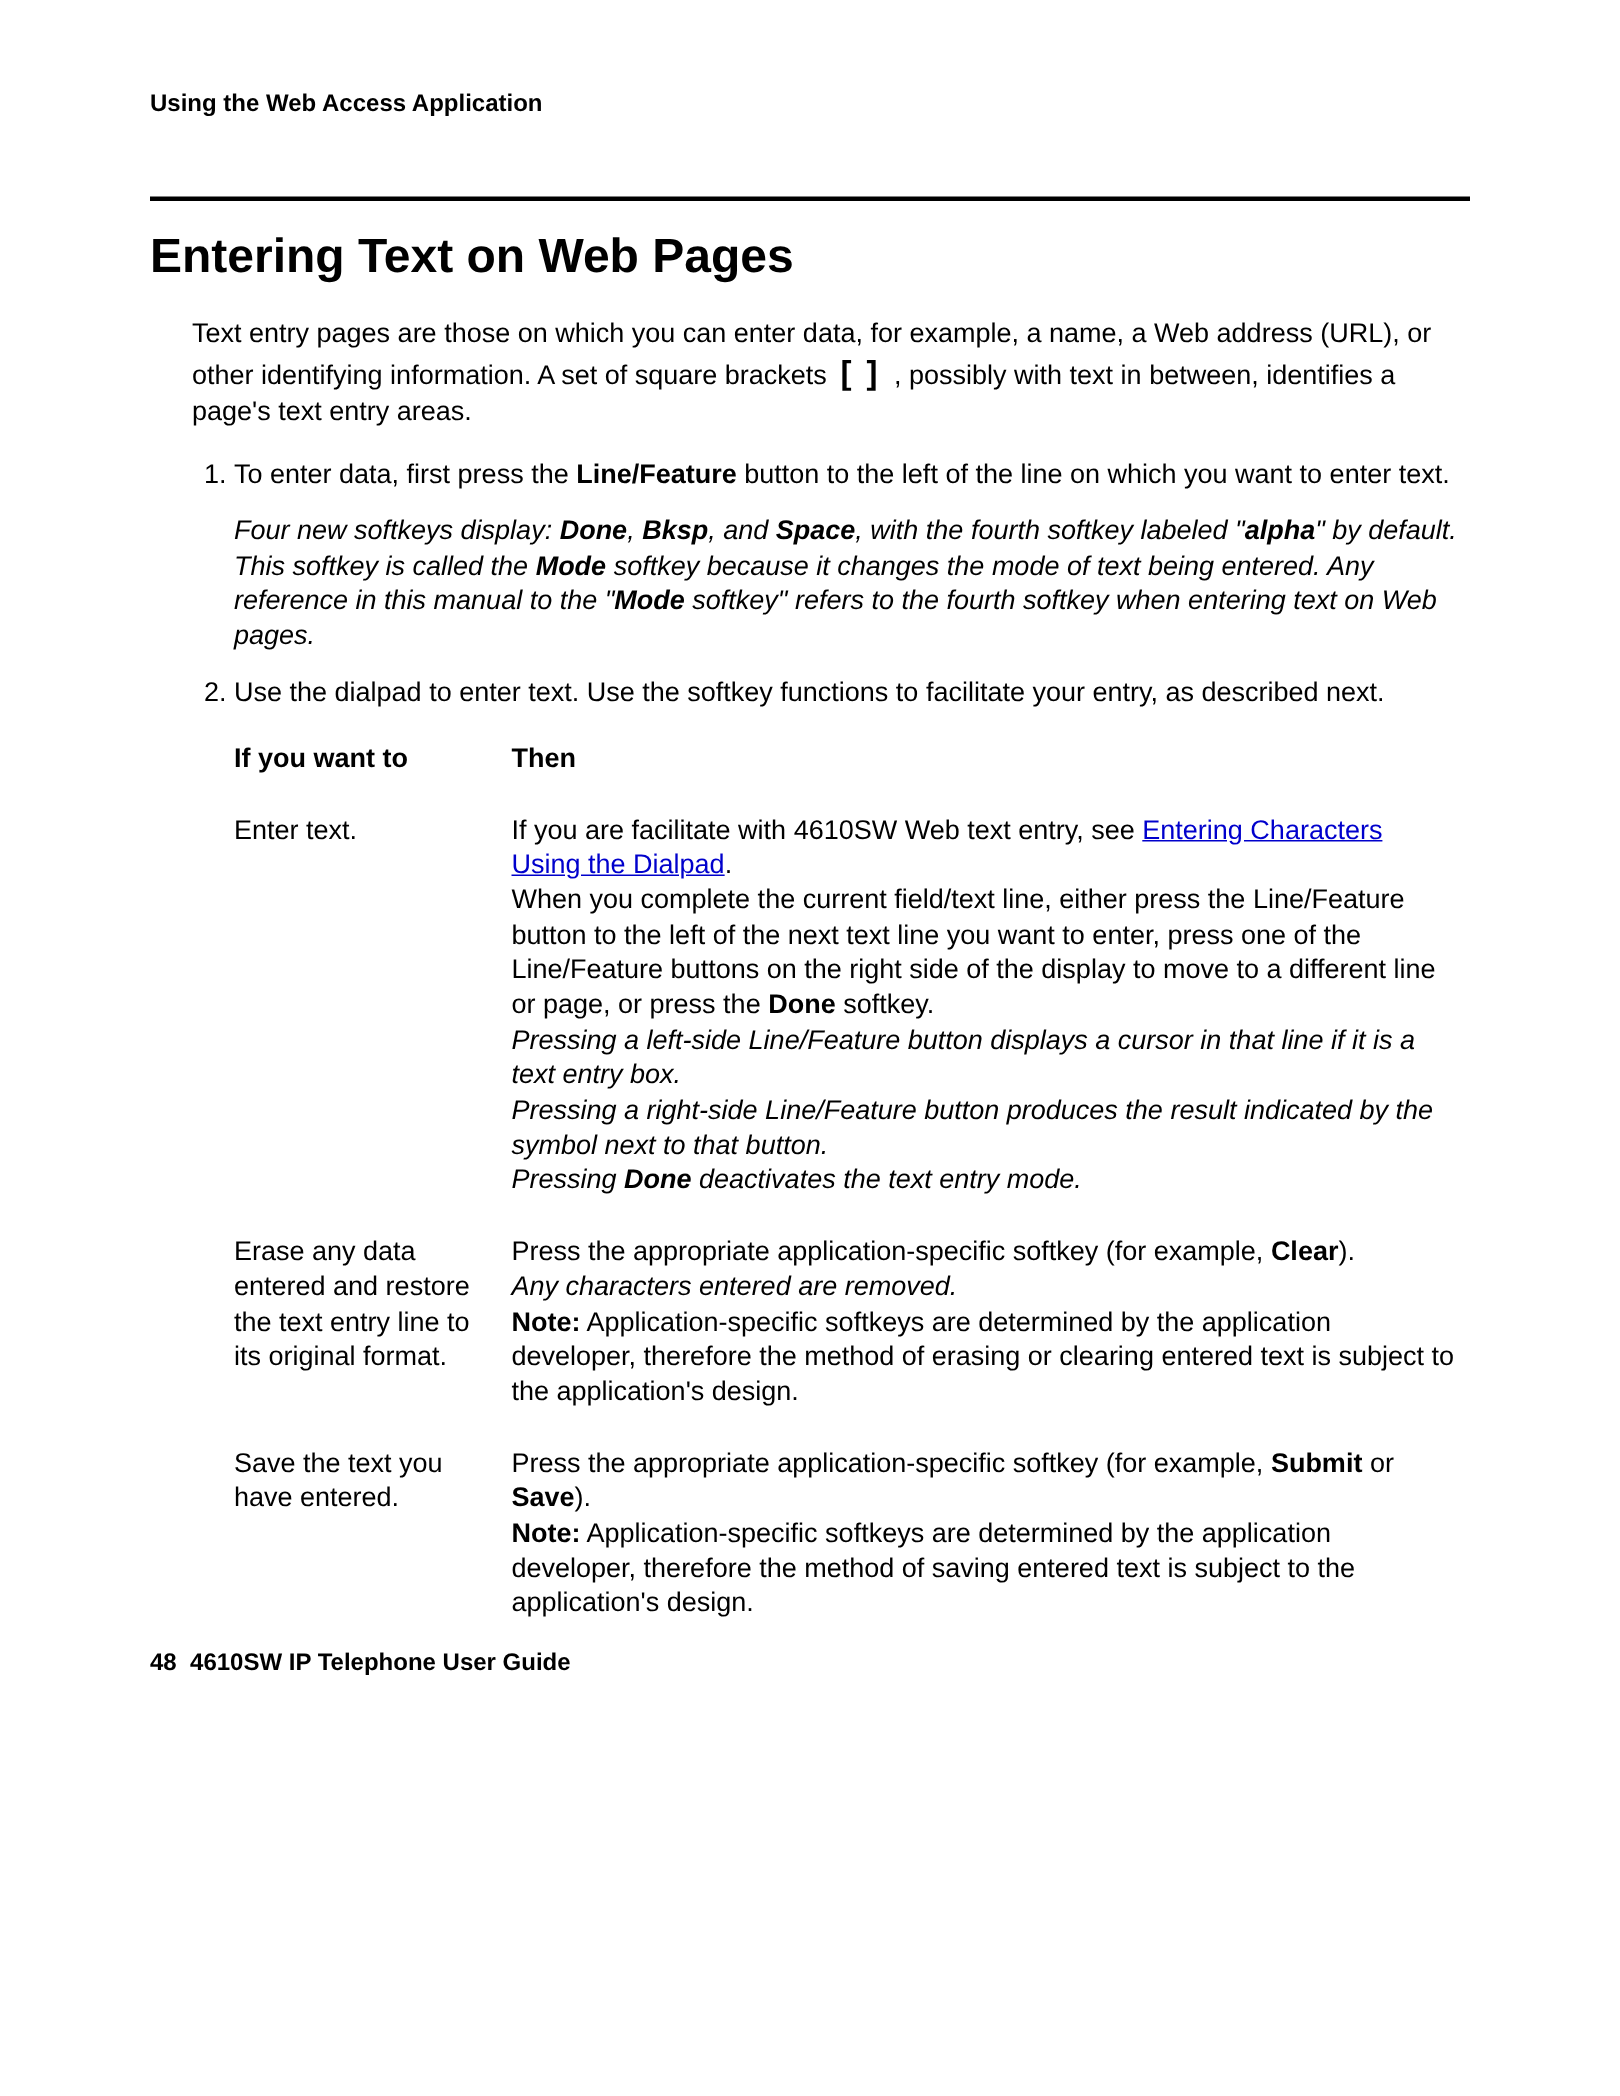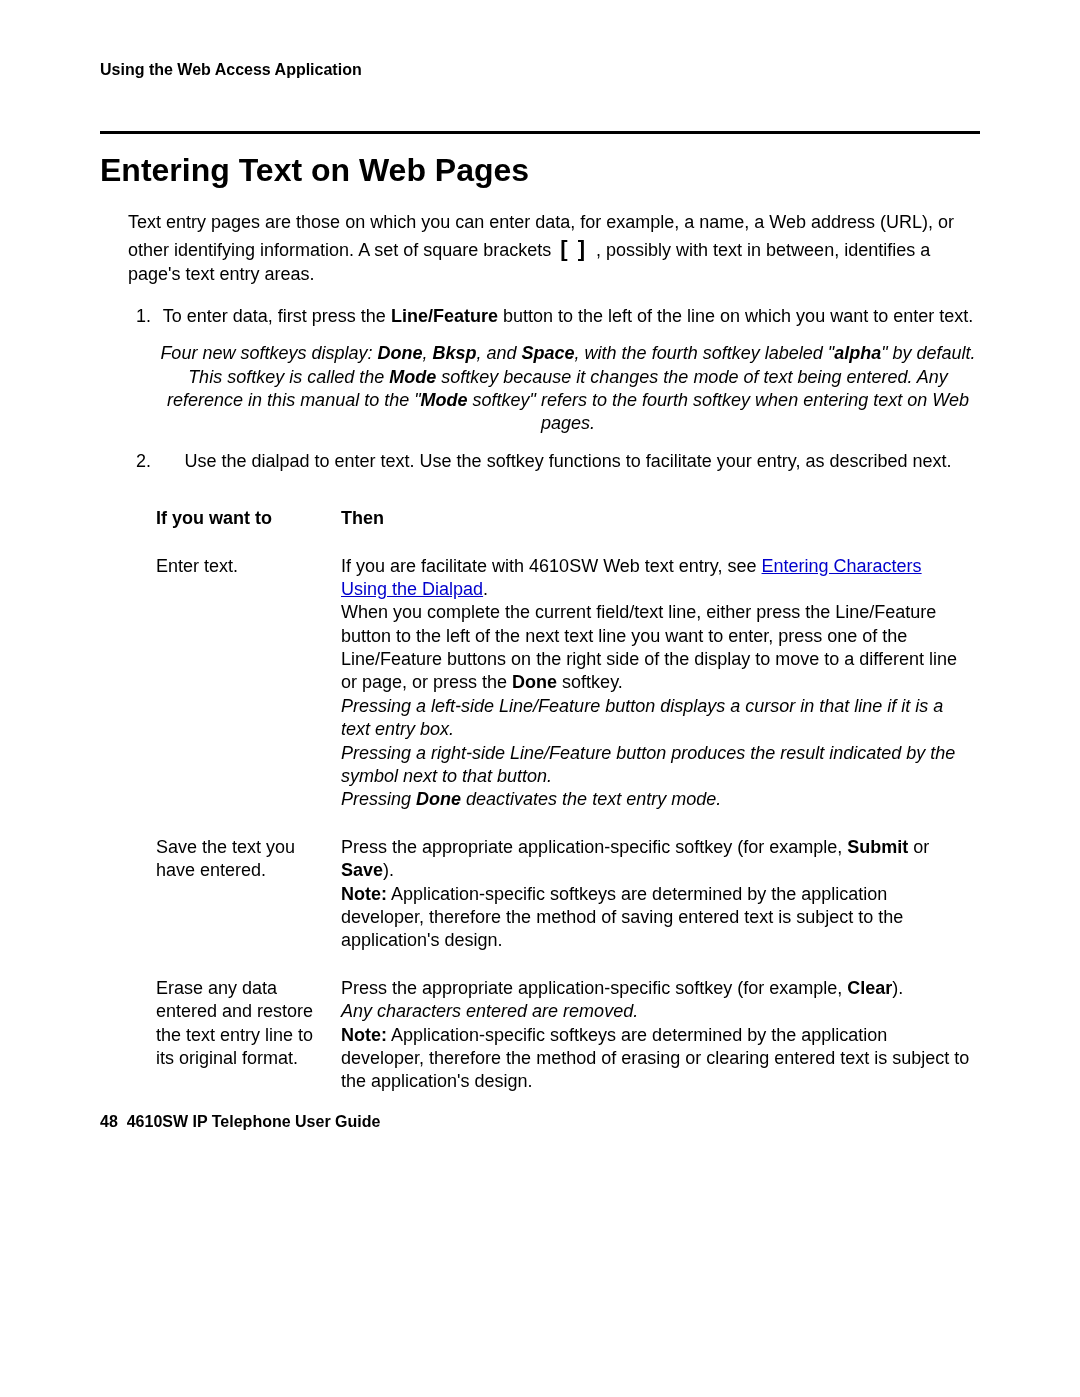--- a/index.html
+++ b/index.html
@@ -34,30 +34,29 @@
     font-size: 22px;
     letter-spacing: 2px;
     padding: 0 4px;
   }
   ol.steps {
     margin: 0 0 0 28px;
     padding-left: 28px;
   }
   ol.steps > li {
     margin-bottom: 14px;
-    text-align: center;
   }
   .softnote {
     font-style: italic;
     margin: 14px 0 14px 0;
   }
   .softnote .b { font-weight: bold; font-style: italic; }
   .table-wrap {
     margin-left: 56px;
-    margin-top: 28px;
+    margin-top: 15px;
   }
   table {
     border-collapse: collapse;
     width: 100%;
   }
   th {
     text-align: left;
     font-weight: bold;
     padding: 6px 10px 18px 0;
     vertical-align: top;
@@ -123,32 +122,32 @@
       <td class="col1">Enter text.</td>
       <td>
         <span>If you are facilitate with 4610SW Web text entry, see </span><a href="#" class="link">Entering Characters Using the Dialpad</a><span>.</span><br>
         <span>When you complete the current field/text line, either press the Line/Feature button to the left of the next text line you want to enter, press one of the Line/Feature buttons on the right side of the display to move to a different line or page, or press the </span><span class="b">Done</span><span> softkey.</span><br>
         <span class="ital">Pressing a left-side Line/Feature button displays a cursor in that line if it is a text entry box.</span><br>
         <span class="ital">Pressing a right-side Line/Feature button produces the result indicated by the symbol next to that button.</span><br>
         <span class="ital">Pressing </span><span class="ital b">Done</span><span class="ital"> deactivates the text entry mode.</span>
       </td>
     </tr>
     <tr>
-      <td class="col1">Save the text you have entered.</td>
-      <td>
-        <span>Press the appropriate application-specific softkey (for example, </span><span class="b">Submit</span><span> or </span><span class="b">Save</span><span>).</span><br>
-        <span class="b">Note:</span><span> Application-specific softkeys are determined by the application developer, therefore the method of saving entered text is subject to the application's design.</span>
-      </td>
-    </tr>
-    <tr>
       <td class="col1">Erase any data entered and restore the text entry line to its original format.</td>
       <td>
         <span>Press the appropriate application-specific softkey (for example, </span><span class="b">Clear</span><span>).</span><br>
         <span class="ital">Any characters entered are removed.</span><br>
         <span class="b">Note:</span><span> Application-specific softkeys are determined by the application developer, therefore the method of erasing or clearing entered text is subject to the application's design.</span>
+      </td>
+    </tr>
+    <tr>
+      <td class="col1">Save the text you have entered.</td>
+      <td>
+        <span>Press the appropriate application-specific softkey (for example, </span><span class="b">Submit</span><span> or </span><span class="b">Save</span><span>).</span><br>
+        <span class="b">Note:</span><span> Application-specific softkeys are determined by the application developer, therefore the method of saving entered text is subject to the application's design.</span>
       </td>
     </tr>
   </tbody>
 </table>
 </div>
 
 <div class="footer">
   <span>48</span>&nbsp;&nbsp;<span>4610SW IP Telephone User Guide</span>
 </div>
 

